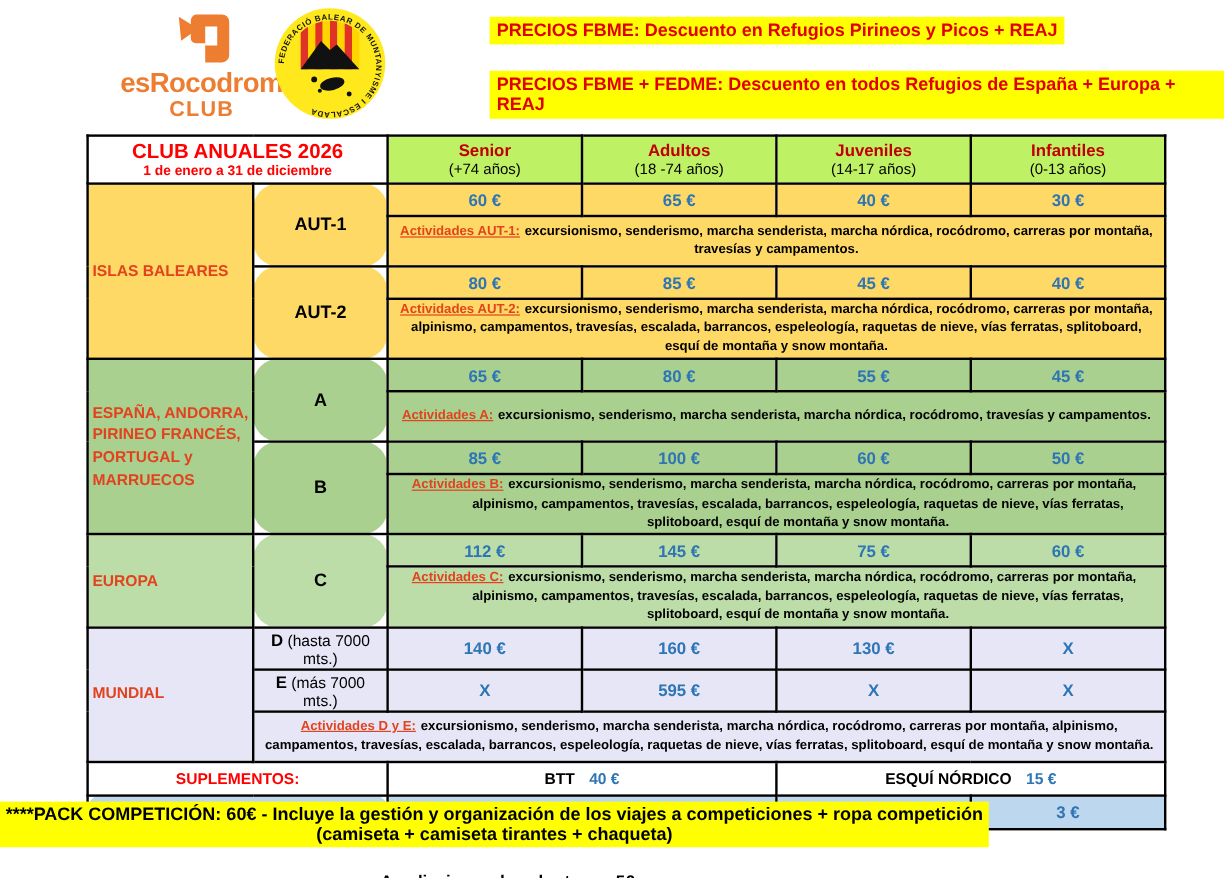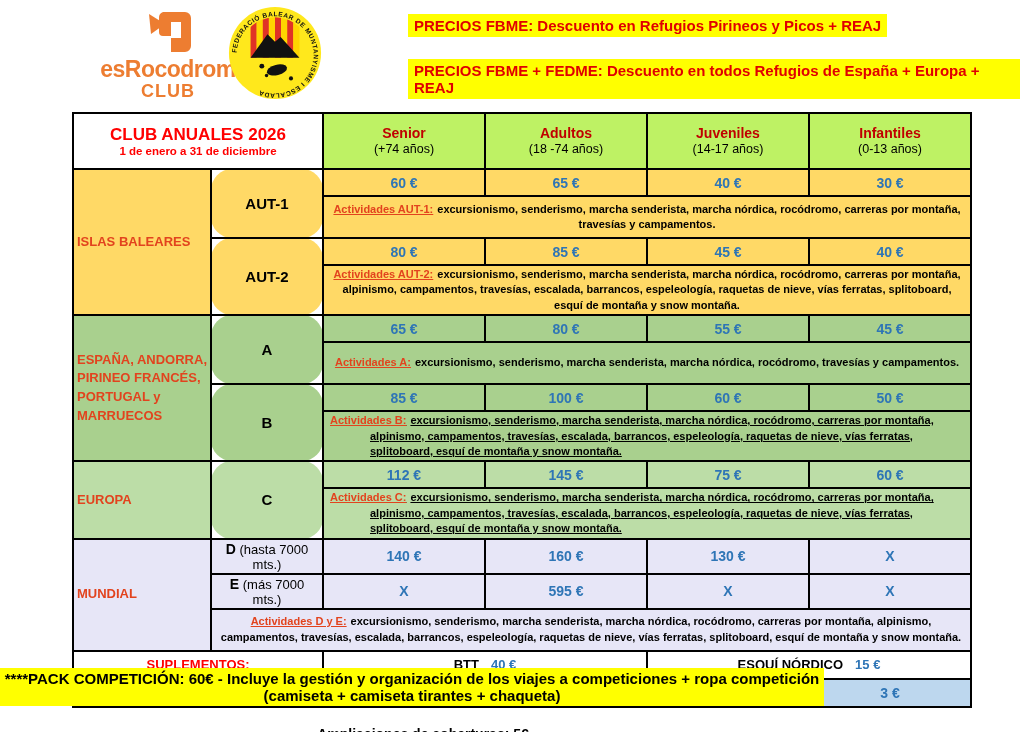--- a/index.html
+++ b/index.html
@@ -26,35 +26,35 @@
   .tbl-title{color:#FF0000;font-weight:bold;font-size:17px;line-height:1.15;}
   .tbl-subtitle{color:#FF0000;font-weight:bold;font-size:11.5px;}
   th.colhead{background:#bef264;text-align:center;vertical-align:middle;font-weight:normal;}
   .colname{display:block;color:#C00000;font-weight:bold;font-size:14px;line-height:1.2;}
   .colage{display:block;color:#000;font-size:12.5px;line-height:1.2;}
 
   td.region{color:#E2431E;font-weight:bold;font-size:13px;vertical-align:middle;line-height:1.45;}
   td.code{color:#000;font-weight:bold;font-size:15px;text-align:center;vertical-align:middle;border-radius:21px;}
   td.price{color:#2E75B6;font-weight:bold;font-size:14px;text-align:center;vertical-align:middle;}
   td.act{color:#000;font-weight:bold;font-size:11px;text-align:center;vertical-align:middle;line-height:1.4;}
-  td.act.left{text-align:left;padding-left:46px;text-indent:-40px;padding-right:10px;text-decoration:underline;}
+  td.act.left{text-align:center;padding-left:46px;text-indent:-40px;padding-right:10px;}
   .actlabel{color:#E2431E;text-decoration:underline;margin-right:4px;}
   td.mcode{text-align:center;vertical-align:middle;color:#000;font-size:13px;}
   td.mcode b{font-size:14px;}
 
   .bal{background:#FFD966;} .esp{background:#A9D08E;}
   .eur{background:#BCDDA7;} .mun{background:#E7E6F7;}
   .supl{background:#FFFFFF;} .ampl{background:#BDD7EE;}
 
   td.rowlabel{color:#FF0000;font-weight:bold;font-size:13px;text-align:center;vertical-align:middle;border-radius:11px;}
   td.supval{text-align:center;vertical-align:middle;font-size:13px;}
   .supname{color:#000;font-weight:bold;margin-right:12px;}
   .supprice{color:#2E75B6;font-weight:bold;}
 
-  tr.h-head{height:56px;} tr.h-price{height:27px;} tr.h-act2{height:42px;}
+  tr.h-head{height:40px;} tr.h-price{height:27px;} tr.h-act2{height:42px;}
   tr.h-act3{height:46px;} tr.h-small{height:26px;} tr.h-sup{height:28px;}
 
   
   .footer{position:absolute;left:0;top:668px;width:824px;text-align:center;}
   .pack{display:inline-block;background:#FFFF00;color:#000;font-weight:bold;font-size:15px;padding:2px 4px;}
   .coverage{margin-top:20px;color:#000;font-weight:bold;font-size:14px;padding-left:22px;}
 </style>
 </head>
 <body>
 

